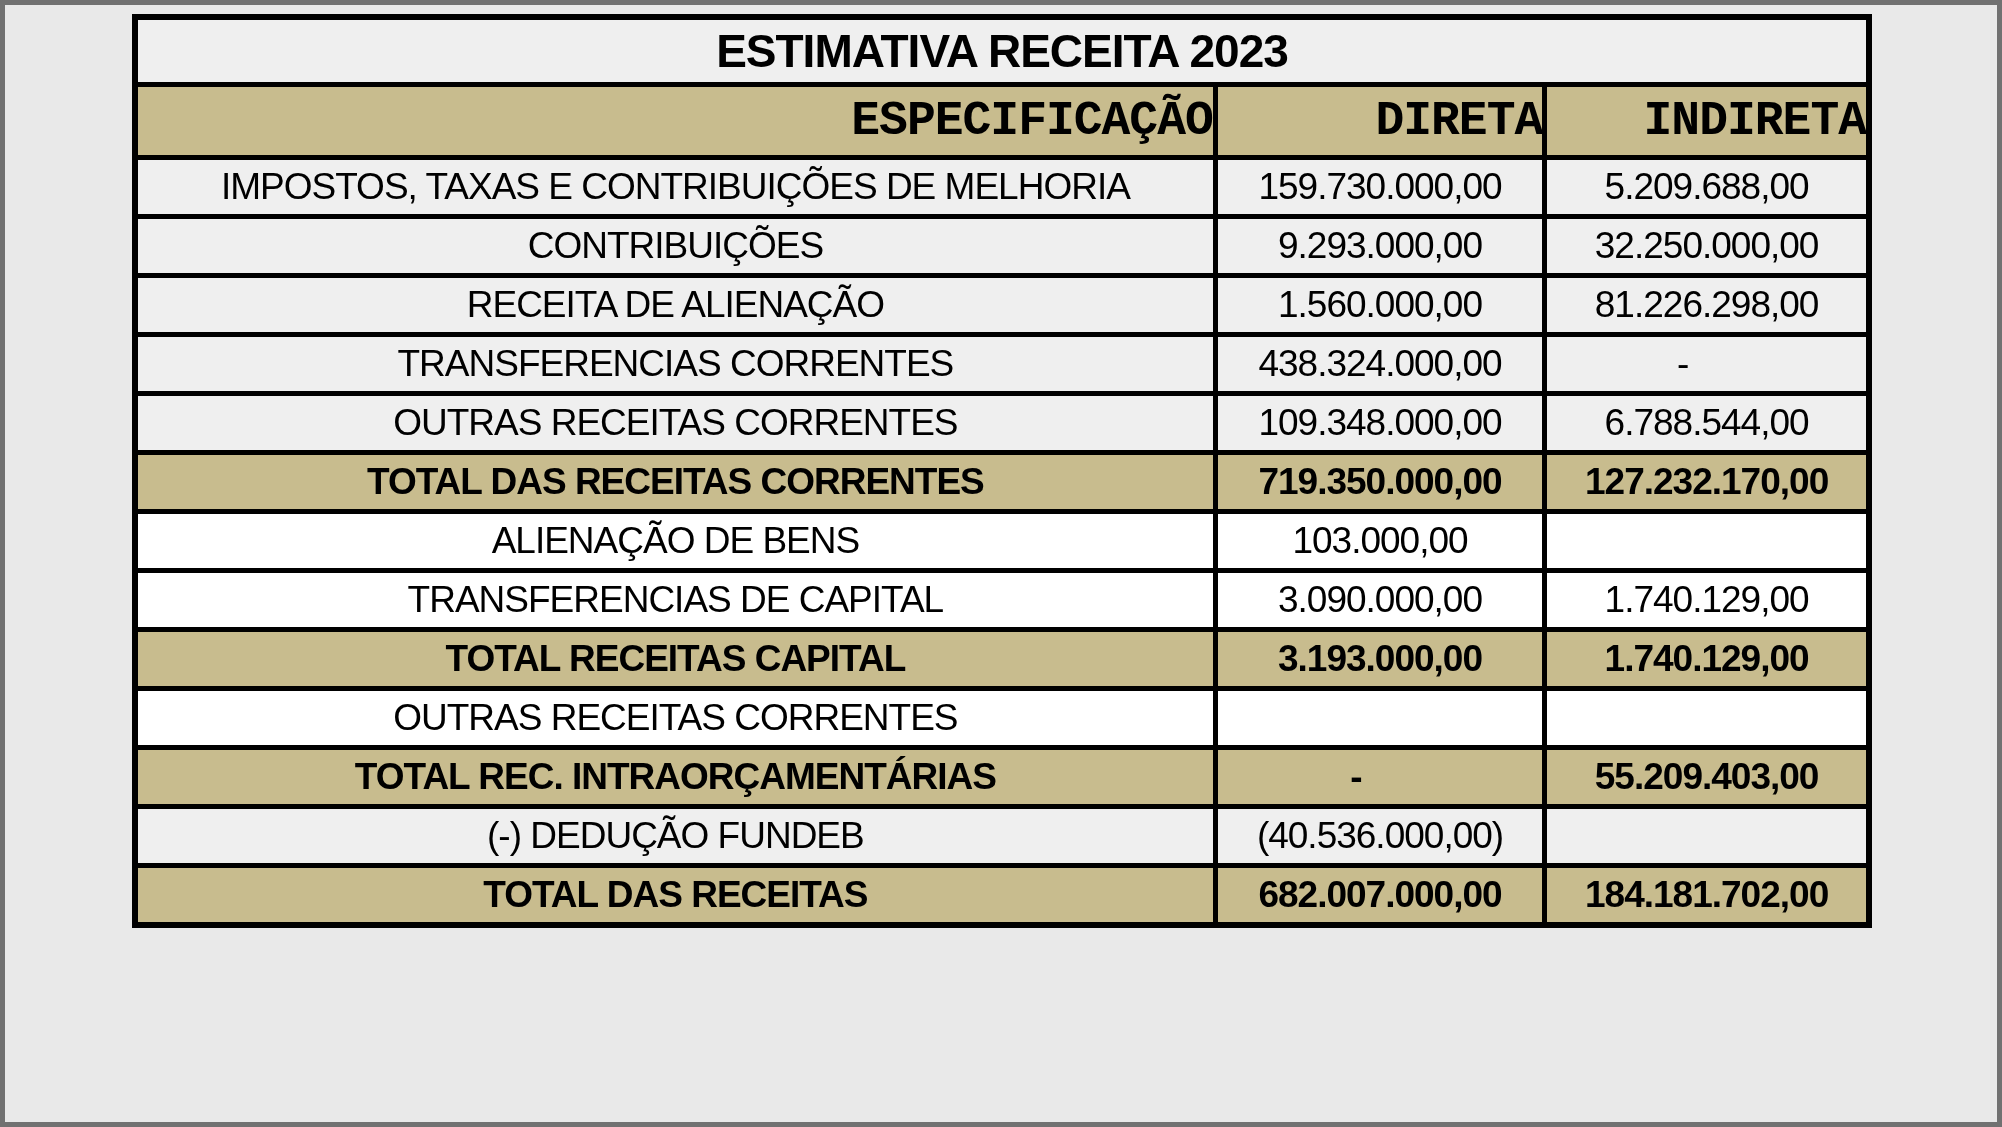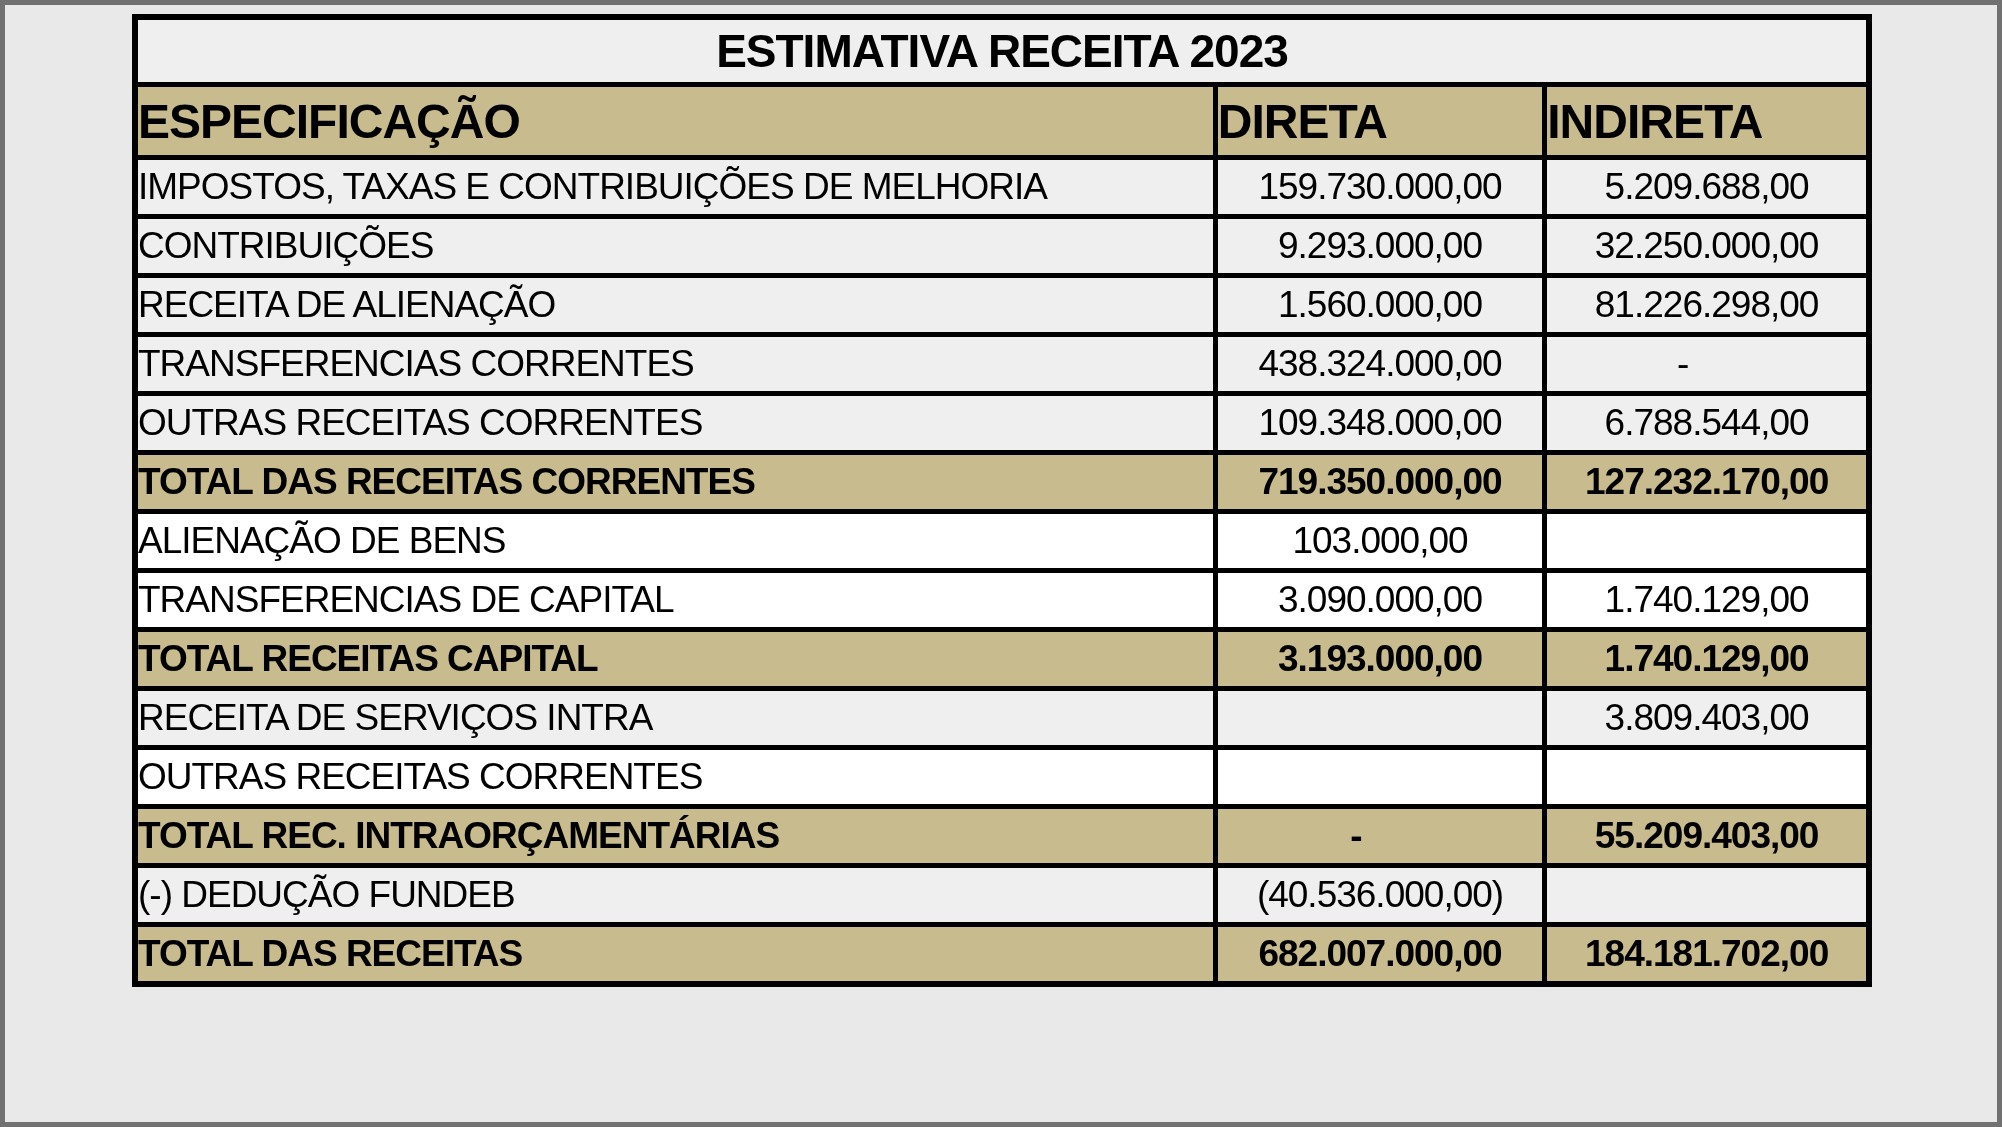--- a/index.html
+++ b/index.html
@@ -41,33 +41,34 @@
     text-align: center;
     font-weight: bold;
     font-size: 46px;
     letter-spacing: -1px;
   }
 
   
   tr.header-row td {
     height: 68px;
     background: var(--header_bg, #C8BC8E);
-    text-align: left;
+    text-align: right;
     font-weight: bold;
     font-size: 48px;
     letter-spacing: -1px;
+    font-family: Liberation Mono, monospace;
   }
 
   
   tbody.data tr td { height: 54px; font-size: 37px; letter-spacing: -1px; }
   tr.row-gray  td { background: var(--row_gray, #EFEFEF); }
   tr.row-white td { background: var(--row_white, #FFFFFF); }
   tr.row-total td { background: var(--header_bg, #C8BC8E); font-weight: bold; }
 
-  td.cell-label { text-align: left;  padding-left: 12px; }
+  td.cell-label { text-align: center;  padding-left: 12px; }
   td.cell-num   { text-align: center; padding-right: 14px; }
   td.cell-num.dash { padding-right: 48px; }
 </style>
 </head>
 <body>
 
 <div class="page" style="--page_bg: #E9E9E9; --frame: #717171; --border: #000000; --header_bg: #C8BC8E; --row_gray: #EFEFEF; --row_white: #FFFFFF;">
   <table class="revenue">
     <colgroup>
       <col class="c-espec">
@@ -123,25 +124,20 @@
         <tr class="row-white">
           <td class="cell-label">TRANSFERENCIAS DE CAPITAL</td>
           <td class="cell-num">3.090.000,00</td>
           <td class="cell-num">1.740.129,00</td>
         </tr>
         <tr class="row-total">
           <td class="cell-label">TOTAL RECEITAS CAPITAL</td>
           <td class="cell-num">3.193.000,00</td>
           <td class="cell-num">1.740.129,00</td>
         </tr>
-        <tr class="row-gray">
-          <td class="cell-label">RECEITA DE SERVIÇOS INTRA</td>
-          <td class="cell-num"></td>
-          <td class="cell-num">3.809.403,00</td>
-        </tr>
         <tr class="row-white">
           <td class="cell-label">OUTRAS RECEITAS CORRENTES</td>
           <td class="cell-num"></td>
           <td class="cell-num"></td>
         </tr>
         <tr class="row-total">
           <td class="cell-label">TOTAL REC. INTRAORÇAMENTÁRIAS</td>
           <td class="cell-num dash">-</td>
           <td class="cell-num">55.209.403,00</td>
         </tr>

